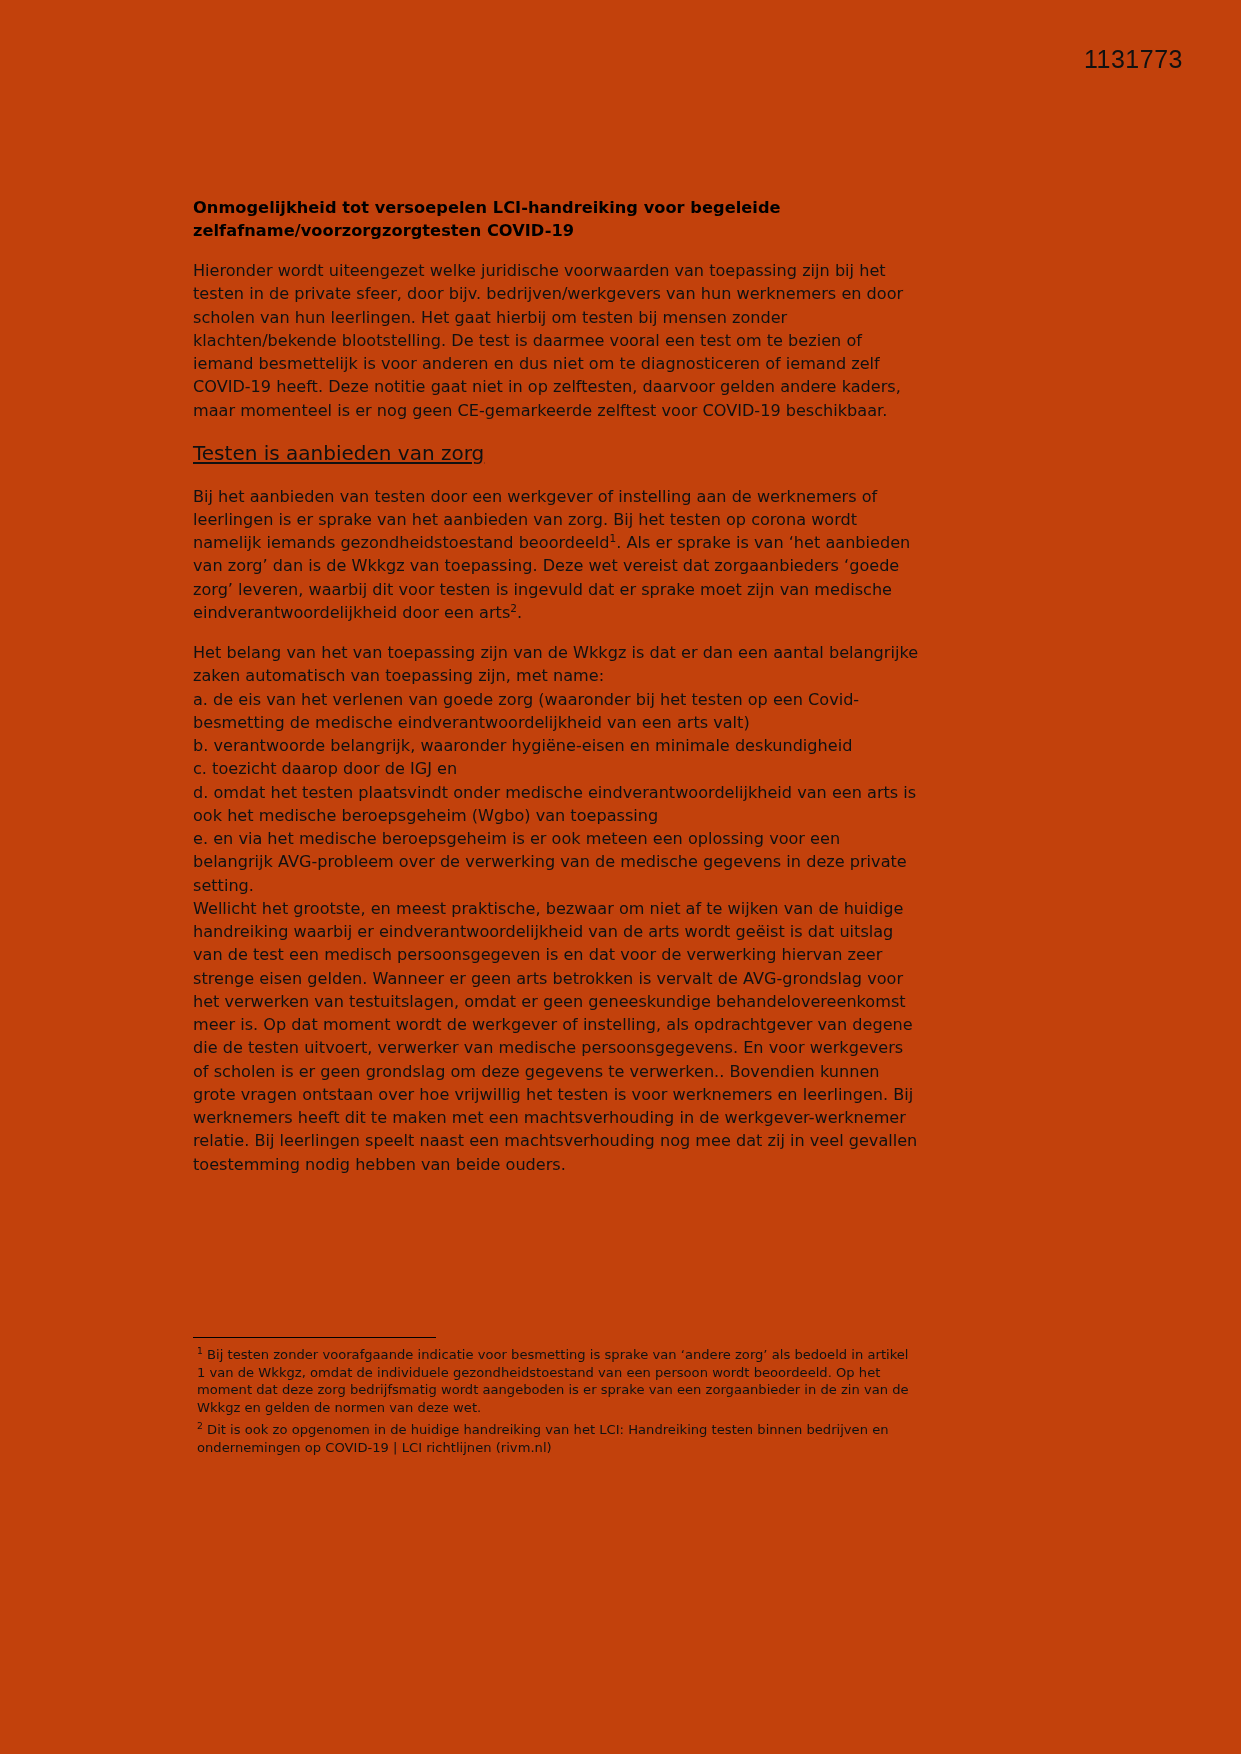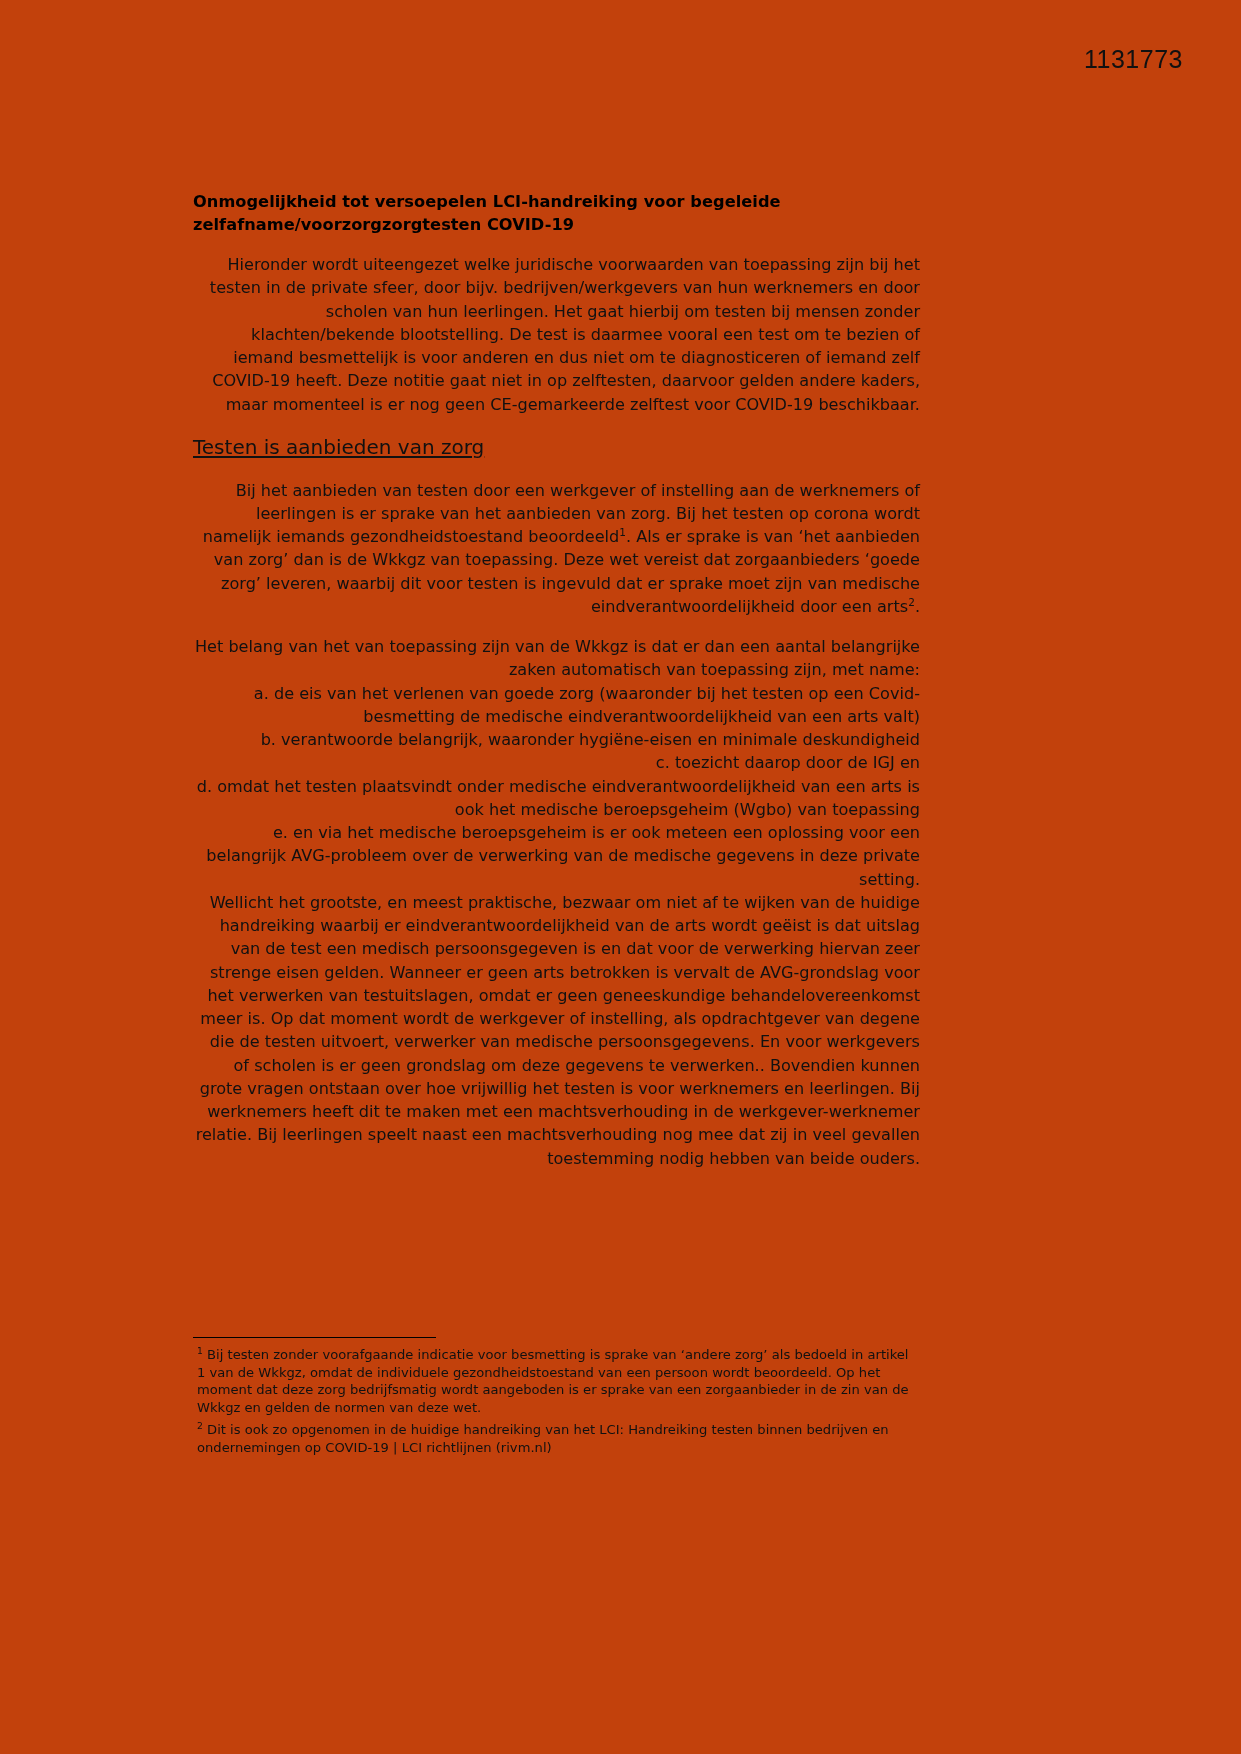--- a/index.html
+++ b/index.html
@@ -34,28 +34,28 @@
     position: absolute;
     left: 193px;
     top: 186px;
     width: 727px;
   }
   .doc-title {
     font-size: 16.2px;
     font-weight: bold;
     line-height: 1.42;
     letter-spacing: 0.05px;
-    margin: 4px 0 17px 0;
+    margin: 10px 0 17px 0;
     color: #000;
   }
   p.body-text {
     font-size: 16.1px;
     line-height: 1.445;
     margin: 0 0 17px 0;
-    text-align: right;
+    text-align: left;
     color: #111;
     letter-spacing: 0.005px;
   }
   p.body-text.tight {
     margin-bottom: 0;
   }
   .section-head {
     font-size: 20px;
     line-height: 1.445;
     margin: 0 0 17px 0;

